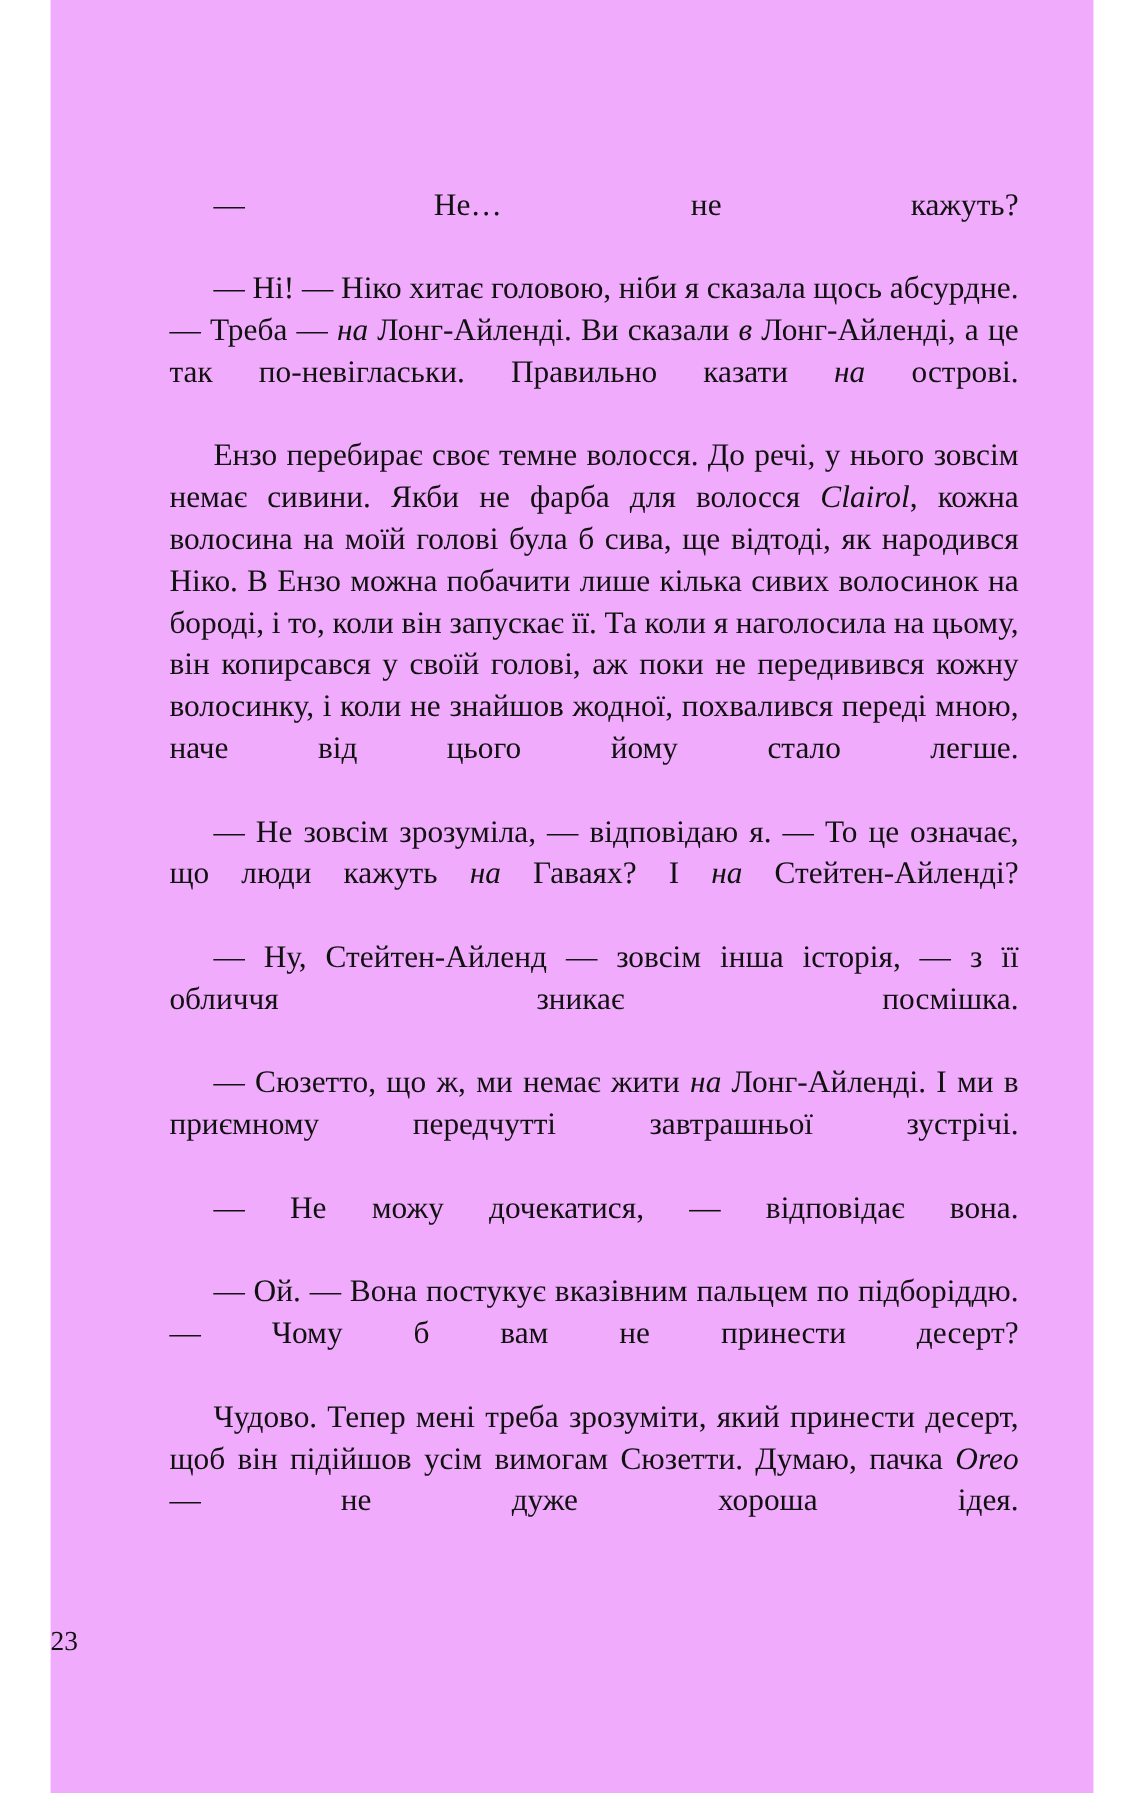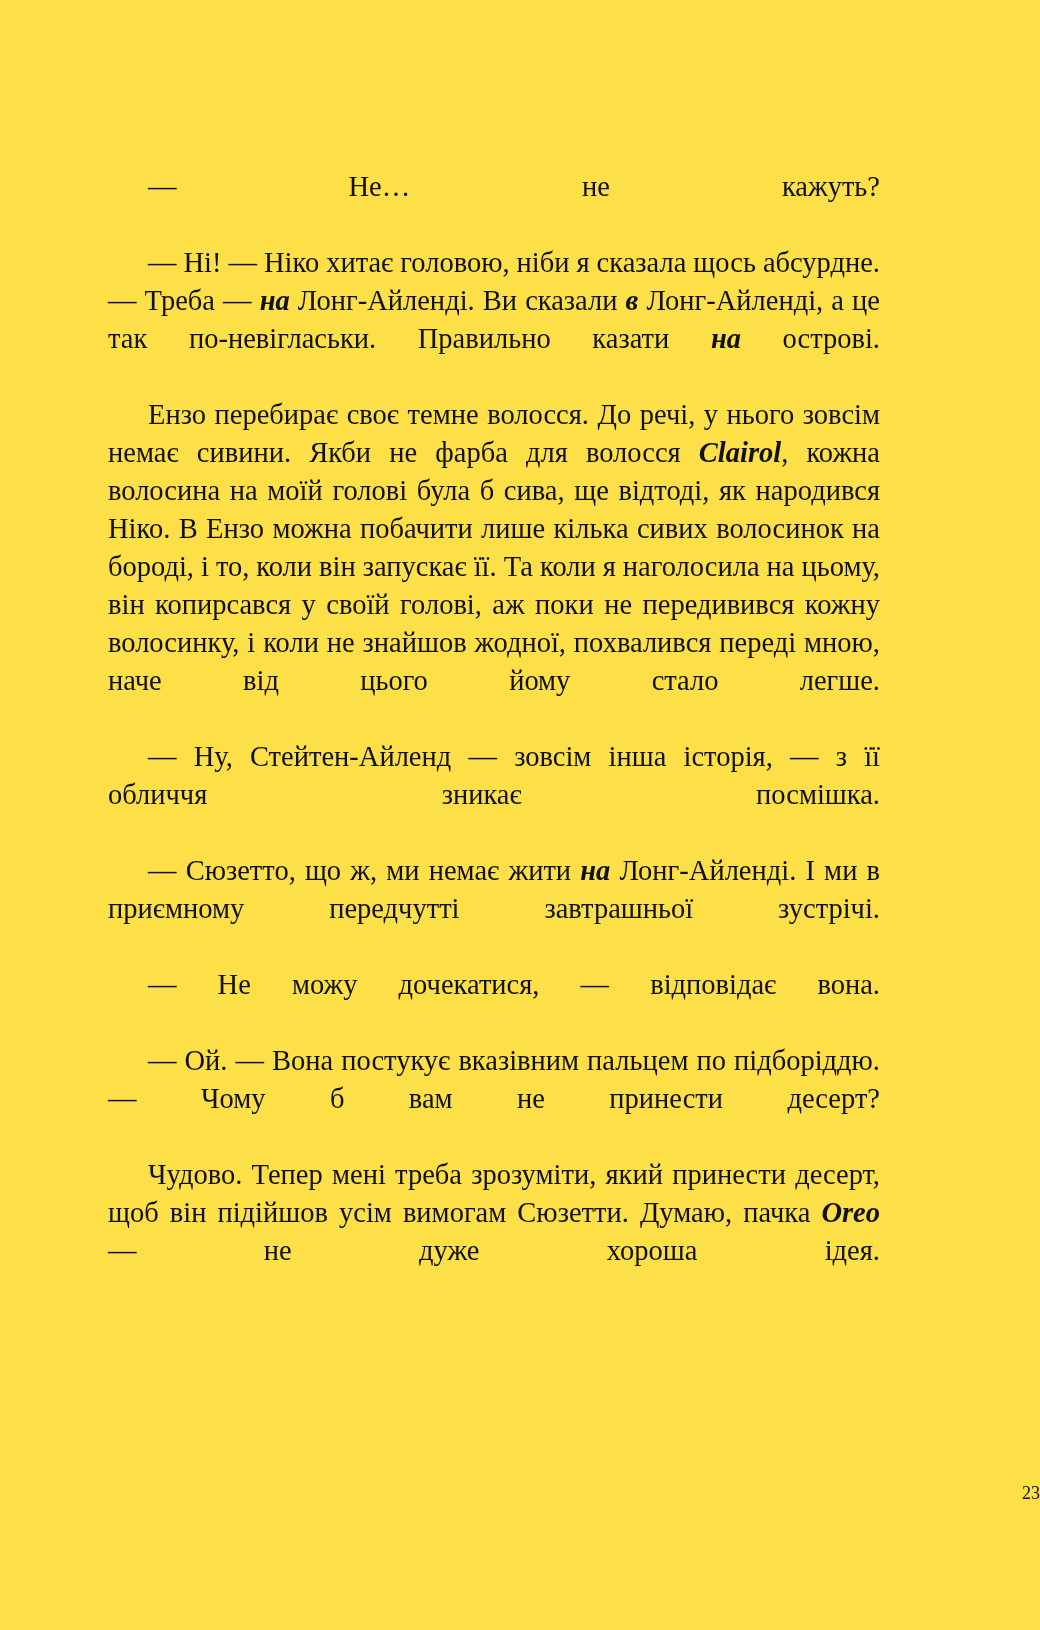--- a/index.html
+++ b/index.html
@@ -4,24 +4,24 @@
 <title>Book page</title>
 <style>
   html, body {
     margin: 0;
     padding: 0;
     background: #ffffff;
   }
 
   .page {
     position: relative;
-    width: 1040px;
+    width: 948px;
     height: 1630px;
     margin: 0 auto;
-    background: #fde047;
+    background: #f0abfc;
     box-sizing: border-box;
     overflow: hidden;
   }
 
   .text-column {
     position: absolute;
     left: 108px;
     top: 168px;
     width: 772px;
   }
@@ -42,44 +42,44 @@
   
   .para:after {
     content: "";
     display: inline-block;
     width: 100%;
   }
 
   .para em,
   .para i {
     font-style: italic;
-    font-weight: bold;
   }
 
   .page-number {
     position: absolute;
     left: 0;
     right: 0;
     top: 1478px;
-    text-align: right;
+    text-align: left;
     font-family: "Liberation Serif", "DejaVu Serif", serif;
-    font-size: 18px;
+    font-size: 25px;
     line-height: 30px;
     color: #111111;
   }
 </style>
 </head>
 <body>
 
 <div class="page">
 
   <div class="text-column">
       <p class="para"><span>— Не… не кажуть?</span></p>
       <p class="para"><span>— Ні! — Ніко хитає головою, ніби я сказала щось абсурдне. — Треба — </span><em>на</em><span> Лонг-Айленді. Ви сказали </span><em>в</em><span> Лонг-Айленді, а це так по-невігласьки. Правильно казати </span><em>на</em><span> острові.</span></p>
       <p class="para"><span>Ензо перебирає своє темне волосся. До речі, у нього зовсім немає сивини. Якби не фарба для волосся </span><em>Clairol</em><span>, кожна волосина на моїй голові була б сива, ще відтоді, як народився Ніко. В Ензо можна побачити лише кілька сивих волосинок на бороді, і то, коли він запускає її. Та коли я наголосила на цьому, він копирсався у своїй голові, аж поки не передивився кожну волосинку, і коли не знайшов жодної, похвалився переді мною, наче від цього йому стало легше.</span></p>
+      <p class="para"><span>— Не зовсім зрозуміла, — відповідаю я. — То це означає, що люди кажуть </span><em>на</em><span> Гаваях? І </span><em>на</em><span> Стейтен-Айленді?</span></p>
       <p class="para"><span>— Ну, Стейтен-Айленд — зовсім інша історія, — з її обличчя зникає посмішка.</span></p>
       <p class="para"><span>— Сюзетто, що ж, ми немає жити </span><em>на</em><span> Лонг-Айленді. І ми в приємному передчутті завтрашньої зустрічі.</span></p>
       <p class="para"><span>— Не можу дочекатися, — відповідає вона.</span></p>
       <p class="para"><span>— Ой. — Вона постукує вказівним пальцем по підборіддю. — Чому б вам не принести десерт?</span></p>
       <p class="para"><span>Чудово. Тепер мені треба зрозуміти, який принести десерт, щоб він підійшов усім вимогам Сюзетти. Думаю, пачка </span><em>Oreo</em><span> — не дуже хороша ідея.</span></p>
     </div>
 
   <div class="page-number">23</div>
 
 </div>

